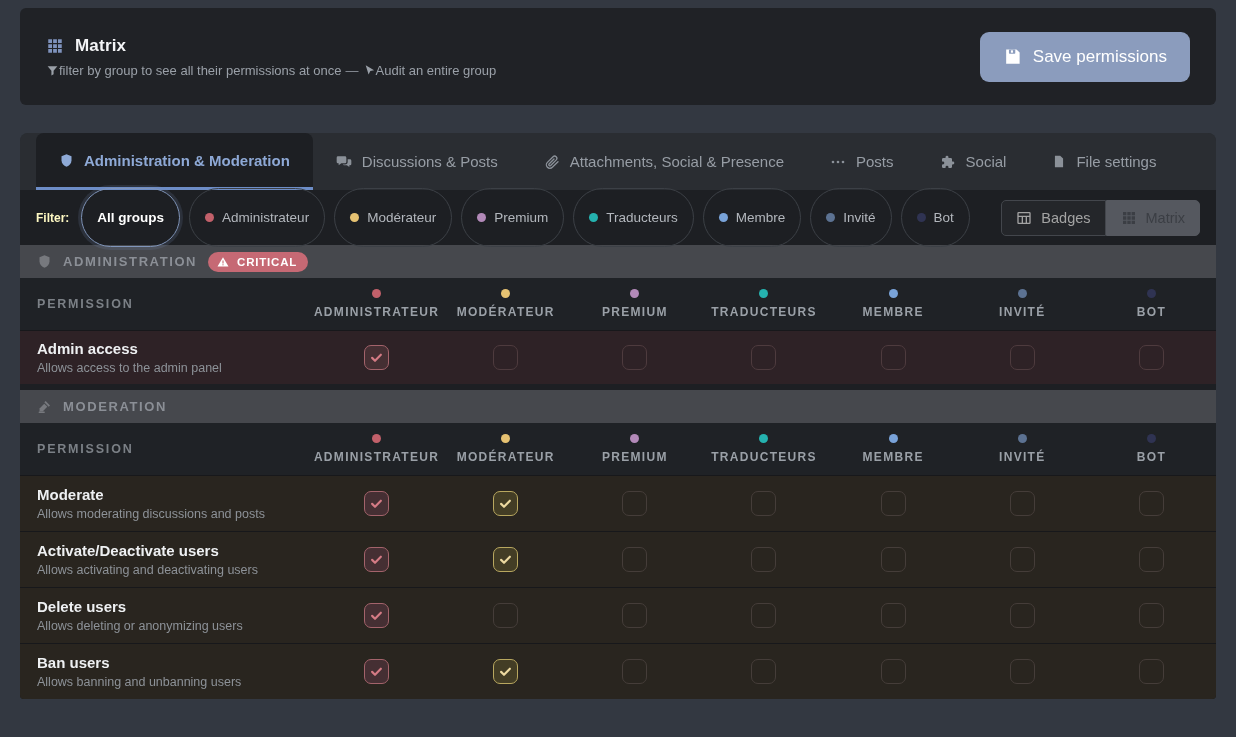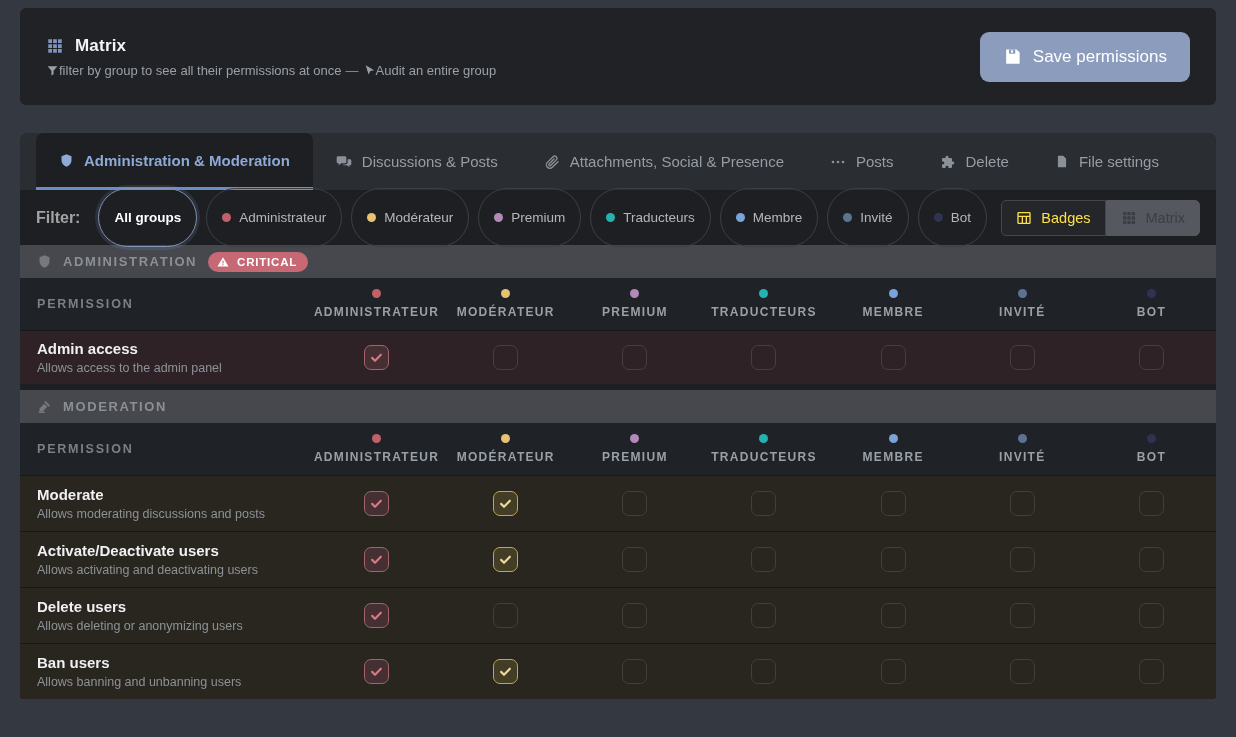--- a/index.html
+++ b/index.html
@@ -45,34 +45,34 @@
   .tab.active {
     background:#1d1f23; color:#8ea9d6; font-weight:700;
     border-radius:8px 8px 0 0; border-bottom:3px solid #6d8dc7;
   }
   .tab.active svg { color:#8ea9d6; }
 
   .content { background:#1d1f23; }
 
   
   .filter-row { display:flex; align-items:center; height:55px; padding:0 16px; gap:9px; }
-  .filter-label { color:#a3a3a3; font-size:16px; font-weight:700; margin-right:9px; }
+  .filter-label { color:#fef9c3; font-size:12px; font-weight:700; margin-right:3px; }
   .pill {
     display:flex; align-items:center; gap:8px;
     border:1px solid #3c4046; border-radius:999px; background:transparent;
     color:#b3b7bd; font-size:13.5px; padding:21px 15px; cursor:pointer; font-family:inherit;
   }
   .pill .dot { width:9px; height:9px; border-radius:50%; }
   .pill.active {
     color:#ffffff; font-weight:700; border-color:#8095ba;
     box-shadow:0 0 0 3px rgba(125,145,185,.16);
   }
   .view-toggle { margin-left:auto; display:flex; }
   .vt-btn { display:flex; align-items:center; gap:9px; font-size:14.5px; padding:9px 14px; cursor:pointer; font-family:inherit; }
-  .vt-badges { background:#24262a; border:1px solid #43464c; border-radius:5px 0 0 5px; color:#fde047; }
+  .vt-badges { background:#24262a; border:1px solid #43464c; border-radius:5px 0 0 5px; color:#a3a3a3; }
   .vt-matrix { background:#55585f; border:1px solid #55585f; border-radius:0 5px 5px 0; color:#3b3e44; }
 
   
   .section-head {
     height:33px; background:#46484d; display:flex; align-items:center; gap:11px; padding:0 17px;
   }
   .section-head.gap-above { margin-top:6px; }
   .section-head svg { color:#77797e; }
   .section-title { color:#8b8f96; font-size:13px; font-weight:700; letter-spacing:1.6px; }
   .badge-critical {
@@ -184,21 +184,21 @@
           </svg>
       </span>
       <span>Posts</span>
     </div>
     <div class="tab">
       <span>
         <svg width="16" height="16" viewBox="0 0 24 24" fill="currentColor">
             <path d="M10.5 2.5a2.2 2.2 0 00-2.2 2.2V6H5a2 2 0 00-2 2v3.3h1.3a2.2 2.2 0 110 4.4H3V19a2 2 0 002 2h3.3v-1.3a2.2 2.2 0 114.4 0V21H16a2 2 0 002-2v-3.3h1.3a2.2 2.2 0 100-4.4H18V8a2 2 0 00-2-2h-3.3V4.7a2.2 2.2 0 00-2.2-2.2z"></path>
           </svg>
       </span>
-      <span>Delete</span>
+      <span>Social</span>
     </div>
     <div class="tab">
       <span>
         <svg width="14" height="15" viewBox="0 0 24 24" fill="currentColor">
             <path d="M5 2h9l5 5v15H5z"></path>
           </svg>
       </span>
       <span>File settings</span>
     </div>
   </div>

